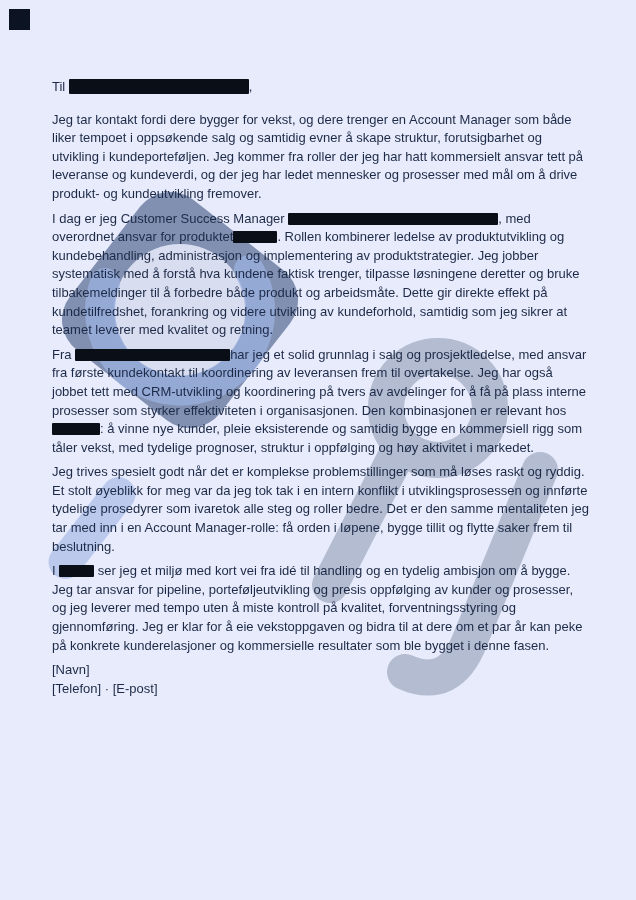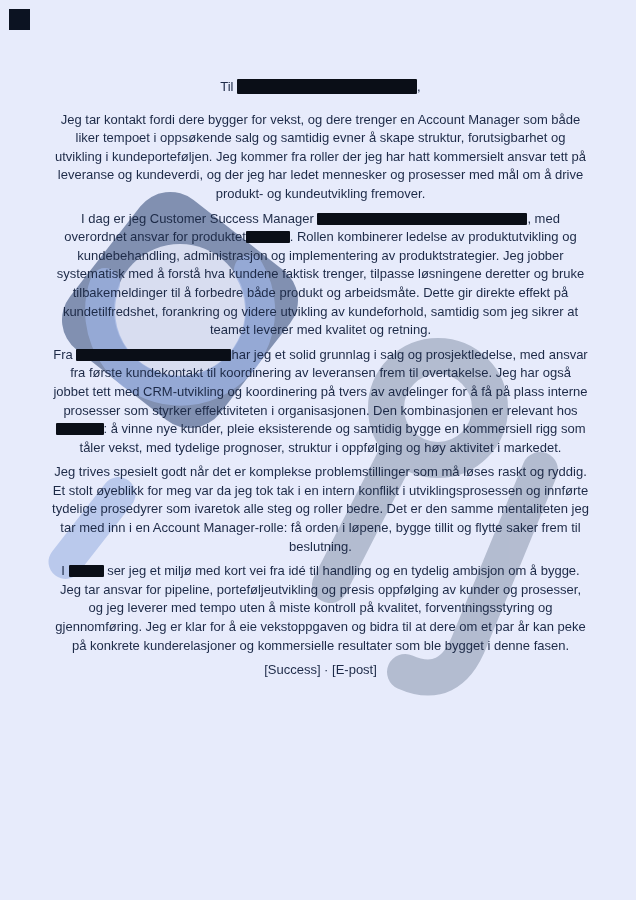--- a/index.html
+++ b/index.html
@@ -14,21 +14,20 @@
     background:var(--corner,#0c1322);
   }
   .watermark{
     position:absolute;left:0;top:0;width:636px;height:900px;
     pointer-events:none;
   }
   .content{
     position:absolute;left:52px;top:78px;width:537px;
     font-size:13px;line-height:18.6px;color:var(--text,#1d2a47);
     z-index:2;
-    text-align:center;
   }
   .content p{margin:0 0 6px 0;}
   p.salutation{margin-bottom:14px;}
   .redaction{
     display:inline-block;background:var(--redaction,#0a0e17);
     height:12px;vertical-align:-2px;border-radius:1px;
   }
   .redaction.tall{height:15px;vertical-align:-3px;}
   .closing{margin-top:13px;}
 </style>
@@ -57,17 +56,18 @@
     <div>
         <p class="salutation"><span>Til </span><span class="redaction tall" style="width: 180px;"></span><span>,</span></p>
         <p><span>Jeg tar kontakt fordi dere bygger for vekst, og dere trenger en Account Manager som både liker tempoet i oppsøkende salg og samtidig evner å skape struktur, forutsigbarhet og utvikling i kundeporteføljen. Jeg kommer fra roller der jeg har hatt kommersielt ansvar tett på leveranse og kundeverdi, og der jeg har ledet mennesker og prosesser med mål om å drive produkt- og kundeutvikling fremover.</span></p>
         <p><span>I dag er jeg Customer Success Manager </span><span class="redaction" style="width: 210px;"></span><span>, med overordnet ansvar for produktet</span><span class="redaction" style="width: 44px;"></span><span>. Rollen kombinerer ledelse av produktutvikling og kundebehandling, administrasjon og implementering av produktstrategier. Jeg jobber systematisk med å forstå hva kundene faktisk trenger, tilpasse løsningene deretter og bruke tilbakemeldinger til å forbedre både produkt og arbeidsmåte. Dette gir direkte effekt på kundetilfredshet, forankring og videre utvikling av kundeforhold, samtidig som jeg sikrer at teamet leverer med kvalitet og retning.</span></p>
         <p><span>Fra </span><span class="redaction" style="width: 155px;"></span><span>har jeg et solid grunnlag i salg og prosjektledelse, med ansvar fra første kundekontakt til koordinering av leveransen frem til overtakelse. Jeg har også jobbet tett med CRM-utvikling og koordinering på tvers av avdelinger for å få på plass interne prosesser som styrker effektiviteten i organisasjonen. Den kombinasjonen er relevant hos </span><span class="redaction" style="width: 48px;"></span><span>: å vinne nye kunder, pleie eksisterende og samtidig bygge en kommersiell rigg som tåler vekst, med tydelige prognoser, struktur i oppfølging og høy aktivitet i markedet.</span></p>
         <p><span>Jeg trives spesielt godt når det er komplekse problemstillinger som må løses raskt og ryddig. Et stolt øyeblikk for meg var da jeg tok tak i en intern konflikt i utviklingsprosessen og innførte tydelige prosedyrer som ivaretok alle steg og roller bedre. Det er den samme mentaliteten jeg tar med inn i en Account Manager-rolle: få orden i løpene, bygge tillit og flytte saker frem til beslutning.</span></p>
         <p><span>I </span><span class="redaction" style="width: 35px;"></span><span> ser jeg et miljø med kort vei fra idé til handling og en tydelig ambisjon om å bygge. Jeg tar ansvar for pipeline, porteføljeutvikling og presis oppfølging av kunder og prosesser, og jeg leverer med tempo uten å miste kontroll på kvalitet, forventningsstyring og gjennomføring. Jeg er klar for å eie vekstoppgaven og bidra til at dere om et par år kan peke på konkrete kunderelasjoner og kommersielle resultater som ble bygget i denne fasen.</span></p>
       </div>
     <p class="closing">
       </p>
-      <div>[Success] · [E-post]</div>
+      <div>[Navn]</div>
+      <div>[Telefon] · [E-post]</div>
     <p></p>
   </div>
 
 </div>
 
 </body></html>

